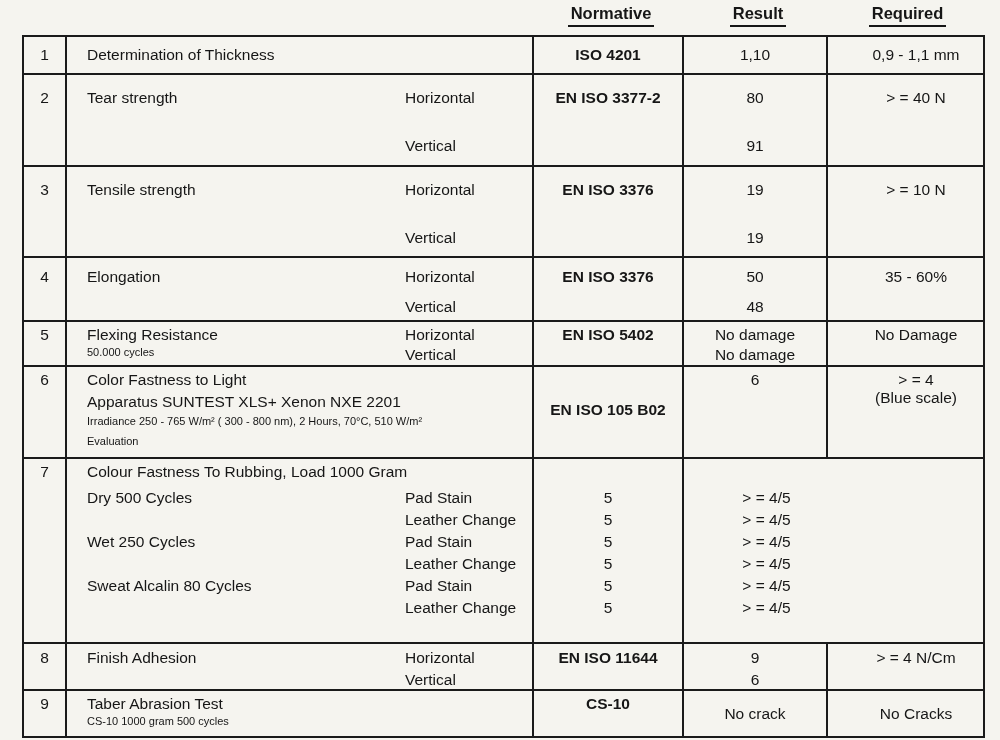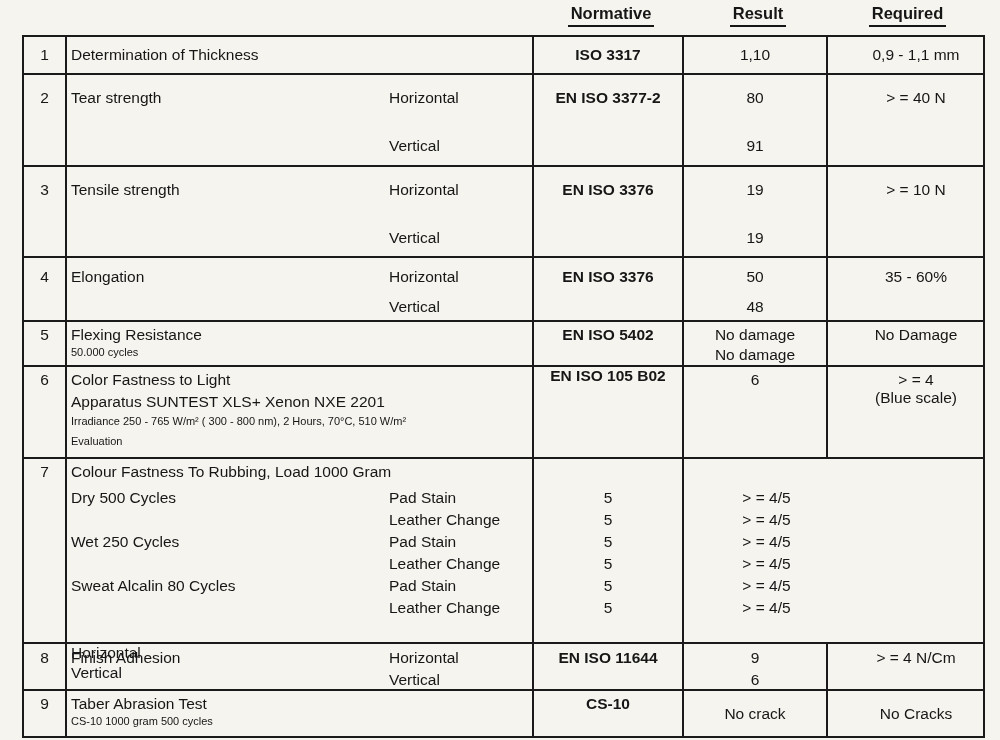--- a/index.html
+++ b/index.html
@@ -25,33 +25,33 @@
     border: 2px solid #1a1a1a;
   }
   .row { display: grid; grid-template-columns: 43px 467px 150px 144px 1fr; border-bottom: 2px solid #1a1a1a; }
   .row:last-child { border-bottom: 0; }
   .r1 { height: 38px; } .r2 { height: 92px; } .r3 { height: 91px; }
   .r4 { height: 64px; } .r5 { height: 45px; } .r6 { height: 92px; }
   .r7 { height: 185px; } .r8 { height: 47px; } .r9 { height: 45px; }
   .cell { border-right: 2px solid #1a1a1a; font-size: 15.5px; position: relative; }
   .cell:last-child { border-right: 0; margin-left: 21px; }
   .numc { text-align: center; }
-  .desc { padding-left: 4px; }
+  .desc { padding-left: 20px; }
   .cc { text-align: center; }
   .vc { display: flex; align-items: center; }
   .vc.cc { justify-content: center; }
   .bold { font-weight: bold; }
   .dline { display: flex; align-items: flex-start; }
   .dmain { width: 318px; flex: 0 0 318px; }
   .small { font-size: 11px; }
-  .ln20 { height: 20px; flex-direction: column; } .ln22 { height: 22px; } .ln26 { height: 26px; } .pt4 { padding-top: 4px; } .pt5 { padding-top: 5px; }
+  .ln20 { height: 20px; } .ln22 { height: 22px; } .ln26 { height: 26px; } .pt4 { padding-top: 4px; } .pt5 { padding-top: 5px; }
   .pt10 { padding-top: 10px; } .pt14 { padding-top: 14px; }
   .slot48 { height: 48px; } .slot30 { height: 30px; } .slot22 { height: 22px; }
   .sp88 { height: 88px; }
-  .bottom { display: flex; flex-direction: column; justify-content: flex-start; padding-bottom: 4px; }
+  .bottom { display: flex; flex-direction: column; justify-content: center; padding-bottom: 4px; }
 </style>
 </head>
 <body>
 
 <div>
 
   <div class="colhead">
     <div></div>
     <div></div>
     <div class="hcell">
@@ -68,21 +68,21 @@
   <div class="tbl">
 
     <div class="row r1">
       <div class="cell numc vc cc">
         <span>1</span>
       </div>
       <div class="cell desc vc">
         <span>Determination of Thickness</span>
       </div>
       <div class="cell cc vc">
-        <span class="bold">ISO 3317</span>
+        <span class="bold">ISO 4201</span>
       </div>
       <div class="cell cc vc">
         <span>1,10</span>
       </div>
       <div class="cell cc vc">
         <span>0,9 - 1,1 mm</span>
       </div>
     </div>
 
     <div class="row r2">

